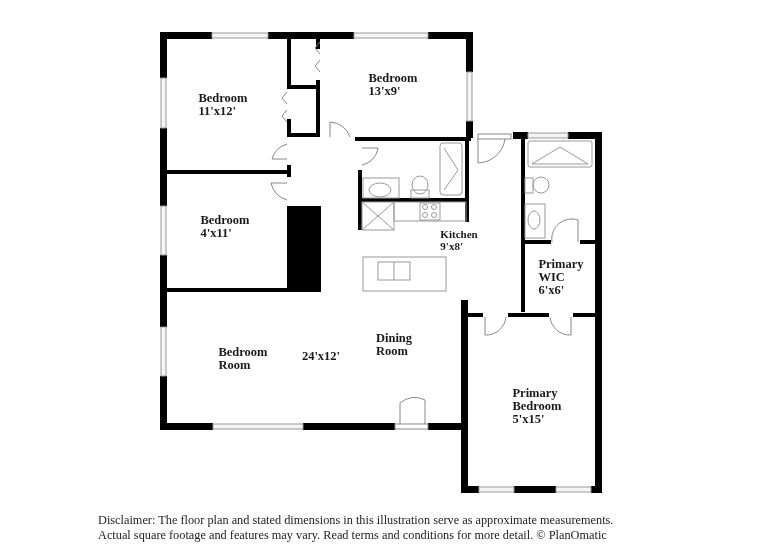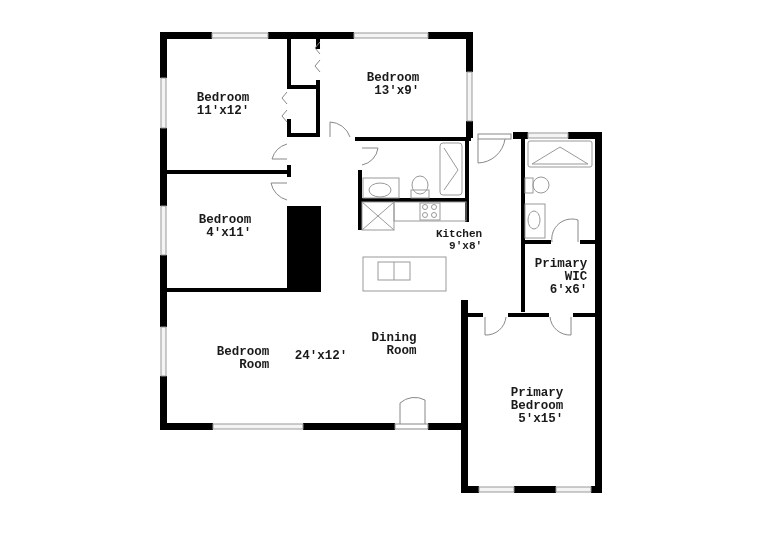--- a/index.html
+++ b/index.html
@@ -1,18 +1,18 @@
 <!DOCTYPE html>
 <html><head>
 <meta charset="utf-8">
 <style>
   html, body { margin:0; padding:0; background:#ffffff; }
   body { width:762px; height:554px; position:relative; overflow:hidden; font-family:"DejaVu Serif", serif; }
   #plan { position:absolute; left:0; top:0; }
-  .lbl { position:absolute; text-align:right; font-family:Liberation Mono, monospace; font-weight:bold; color:#1a1a1a; font-size:12.5px; line-height:13px; white-space:nowrap; transform:translateX(-50%); }
+  .lbl { position:absolute; text-align:left; font-family:Liberation Serif, serif; font-weight:bold; color:#1a1a1a; font-size:12.5px; line-height:13px; white-space:nowrap; transform:translateX(-50%); }
   .lbl span { display:block; }
   .disclaimer { position:absolute; left:98px; top:513px; width:600px; font-family:"Liberation Serif", serif; font-size:12.3px; line-height:15px; color:#222; }
   .disclaimer span { display:block; }
 </style>
 </head>
 <body>
 
 <svg id="plan" width="762" height="554" viewBox="0 0 762 554" xmlns="http://www.w3.org/2000/svg">
 
   <g fill="#000">
@@ -185,13 +185,15 @@
   <span>WIC</span>
   <span>6'x6'</span>
 </div>
 <div class="lbl" style="left:537px; top:387px;">
   <span>Primary</span>
   <span>Bedroom</span>
   <span>5'x15'</span>
 </div>
 
 <div class="disclaimer">
+  <span>Disclaimer: The floor plan and stated dimensions in this illustration serve as approximate measurements.</span>
+  <span>Actual square footage and features may vary. Read terms and conditions for more detail. © PlanOmatic</span>
 </div>
 
 </body></html>

